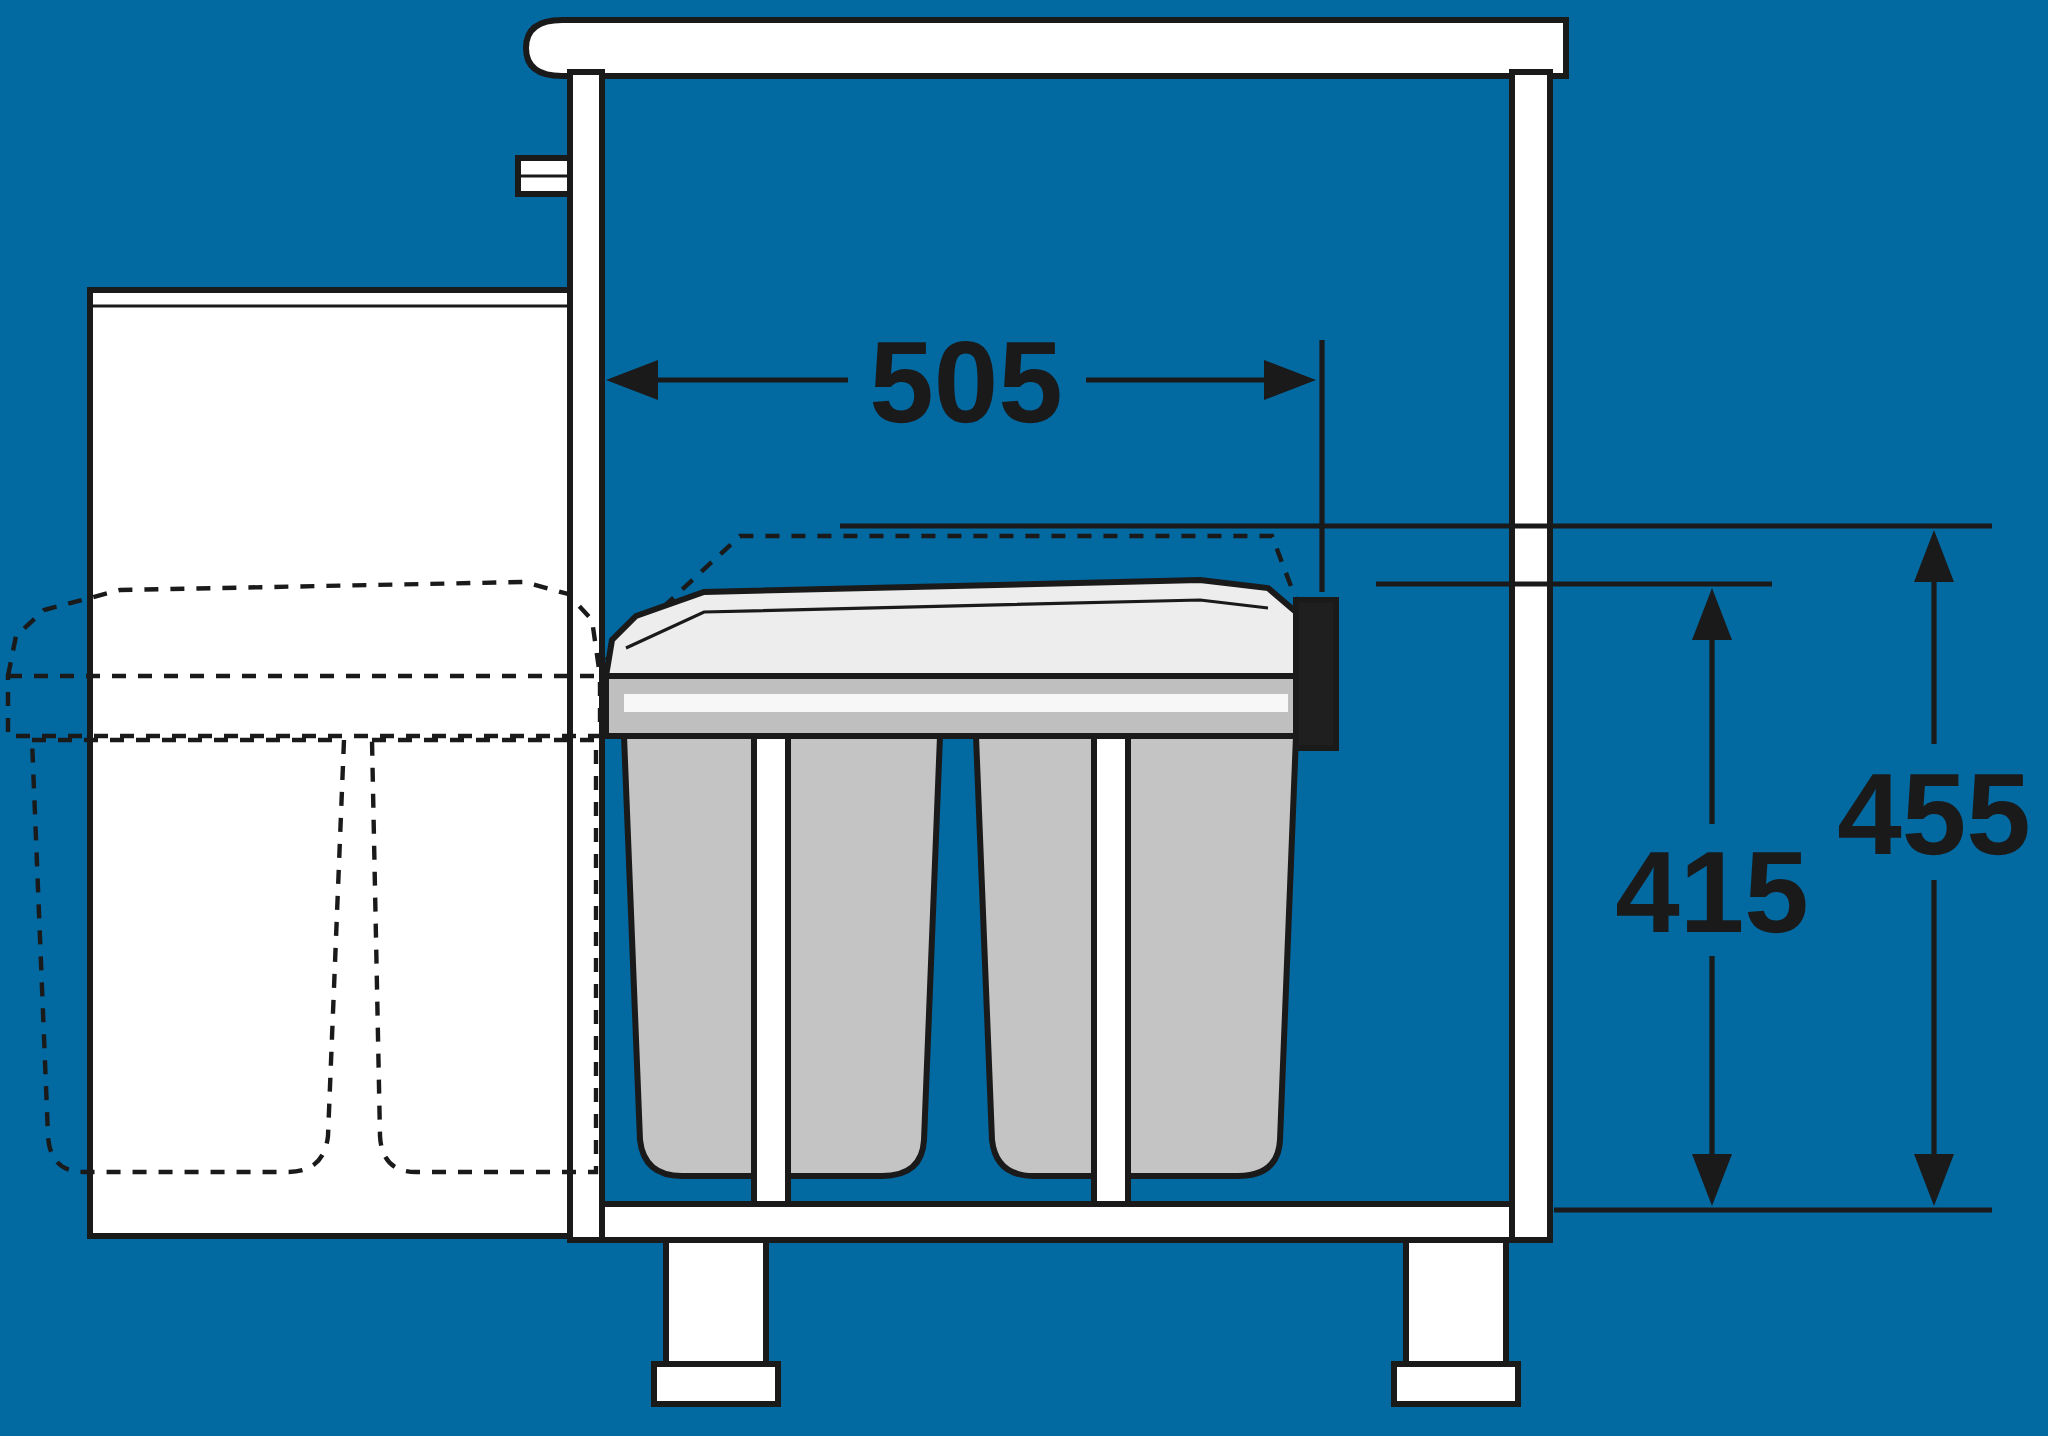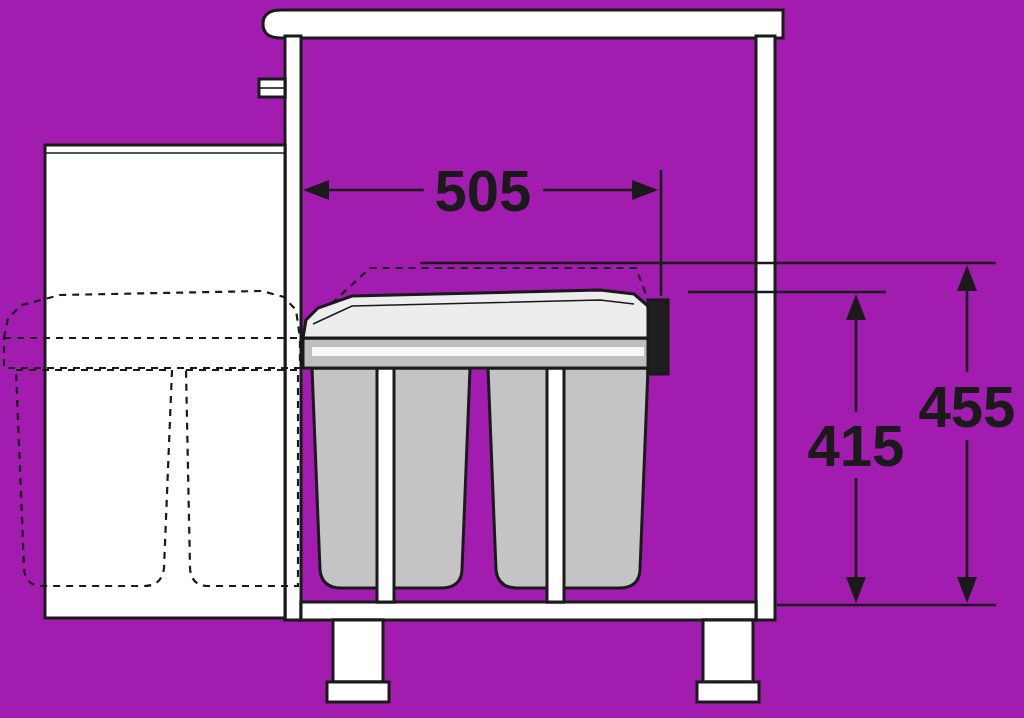--- a/index.html
+++ b/index.html
@@ -1,20 +1,20 @@
 <!DOCTYPE html>
 <html><head>
 <meta charset="utf-8">
 <style>
   html, body { margin: 0; padding: 0; background: #ffffff; }
   .stage {
     position: relative;
     width: 1024px;
     height: 718px;
-    background: #a21caf;
+    background: #0369a1;
     overflow: hidden;
     font-family: "Liberation Sans", sans-serif;
   }
   svg { display: block; }
   
   .ol   { fill: #ffffff; stroke: #1a1a1a; stroke-width: 3; }
   .thin { fill: none;    stroke: #1a1a1a; stroke-width: 1.6; }
   .dash { fill: none;    stroke: #1a1a1a; stroke-width: 2.2; stroke-dasharray: 7 6; }
   .dim  { fill: none;    stroke: #1a1a1a; stroke-width: 2.6; }
   .arr  { fill: #1a1a1a; stroke: none; }

